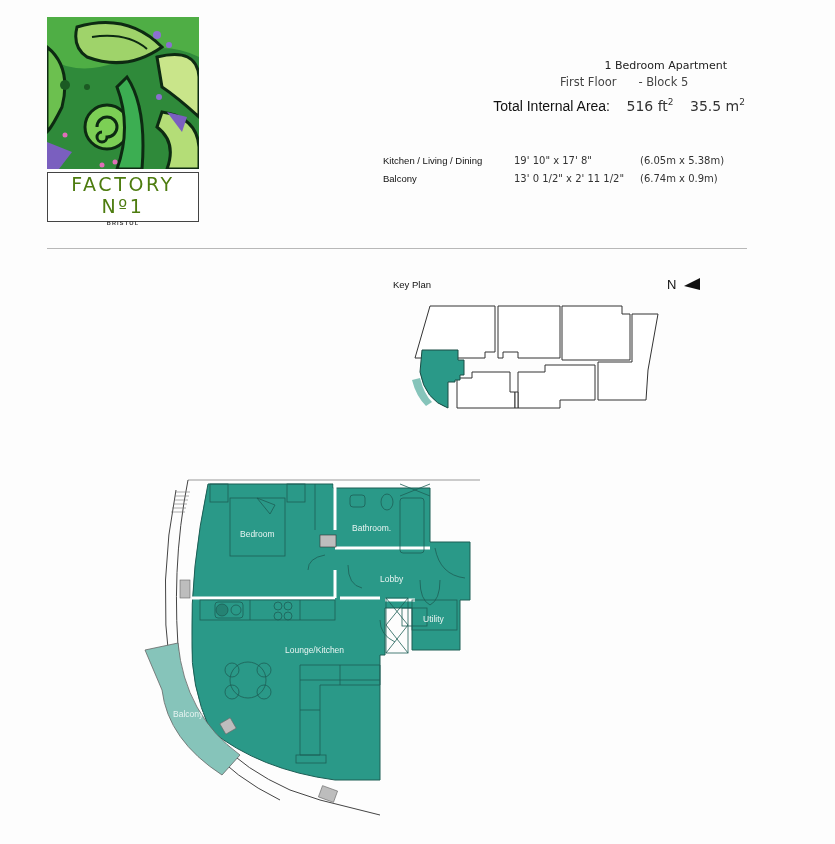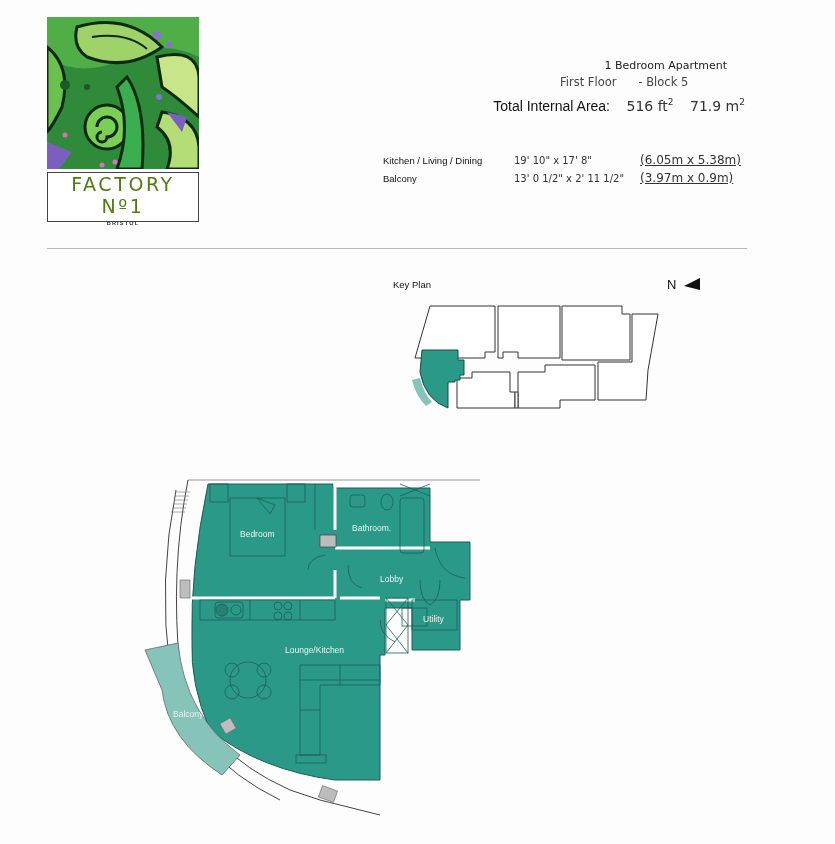--- a/index.html
+++ b/index.html
@@ -14,21 +14,21 @@
   #apt-type { left:560px; top:59px; width:167px; text-align:right; font-family:"DejaVu Sans", sans-serif; font-size:11px; color:#222; }
   #apt-floor { left:560px; top:75px; width:167px; text-align:left; font-family:"DejaVu Sans", sans-serif; font-size:11.5px; color:#444; white-space:pre; }
   #area { left:470px; top:97px; width:275px; text-align:right; white-space:nowrap; }
   #area-label { font-size:14px; color:#111; }
   .area-val { font-family:"DejaVu Sans", sans-serif; font-size:14px; color:#333; margin-left:12px; }
   .area-val sup { font-size:9px; }
   #rooms { left:383px; top:151px; }
   .room-row { display:flex; height:18px; align-items:center; }
   .room-name { width:131px; font-size:9.5px; color:#111; }
   .room-imp { width:126px; font-family:"DejaVu Sans", sans-serif; font-size:10px; color:#333; white-space:nowrap; }
-  .room-met { font-family:"DejaVu Sans", sans-serif; font-size:12px; color:#333; white-space:nowrap;text-decoration:underline; }
+  .room-met { font-family:"DejaVu Sans", sans-serif; font-size:10px; color:#333; white-space:nowrap; }
   #divider { left:47px; top:248px; width:700px; height:1px; background:#b8b8b8; }
   #key-title { left:384px; top:279px; font-size:9.5px; color:#111;padding-left:9px; }
   #north { left:667px; top:277px; font-size:13px; color:#111; }
   #north-arrow { left:683px; top:277px; }
   #keyplan { left:410px; top:300px; }
   #floorplan { left:140px; top:470px; }
   .plan-label { font-size:8.5px; fill:#e8f4f2; font-family:"Liberation Sans", sans-serif; }
 </style>
 </head>
 <body>
@@ -62,33 +62,33 @@
   <div id="logo-name">FACTORY Nº1</div>
   <div id="logo-sub">BRISTOL</div>
 </div>
 
 <div id="apt-type" class="abs">1 Bedroom Apartment</div>
 <div id="apt-floor" class="abs">First Floor      - Block 5</div>
 
 <div id="area" class="abs">
   <span id="area-label">Total Internal Area:</span>
   <span class="area-val"><span>516 ft</span><sup>2</sup></span>
-  <span class="area-val"><span>71.9 m</span><sup>2</sup></span>
+  <span class="area-val"><span>35.5 m</span><sup>2</sup></span>
 </div>
 
 <div id="rooms" class="abs">
   <div class="room-row">
     <span class="room-name">Kitchen / Living / Dining</span>
     <span class="room-imp">19' 10" x 17' 8"</span>
     <span class="room-met">(6.05m x 5.38m)</span>
   </div>
   <div class="room-row">
     <span class="room-name">Balcony</span>
     <span class="room-imp">13' 0 1/2" x 2' 11 1/2"</span>
-    <span class="room-met">(3.97m x 0.9m)</span>
+    <span class="room-met">(6.74m x 0.9m)</span>
   </div>
 </div>
 
 <div id="divider" class="abs"></div>
 
 <div id="key-title" class="abs">Key Plan</div>
 <div id="north" class="abs">N</div>
 <div id="north-arrow" class="abs">
   <svg width="18" height="14" viewBox="0 0 18 14">
       <polygon points="1,9 17,1 17,13" fill="#111"></polygon>

